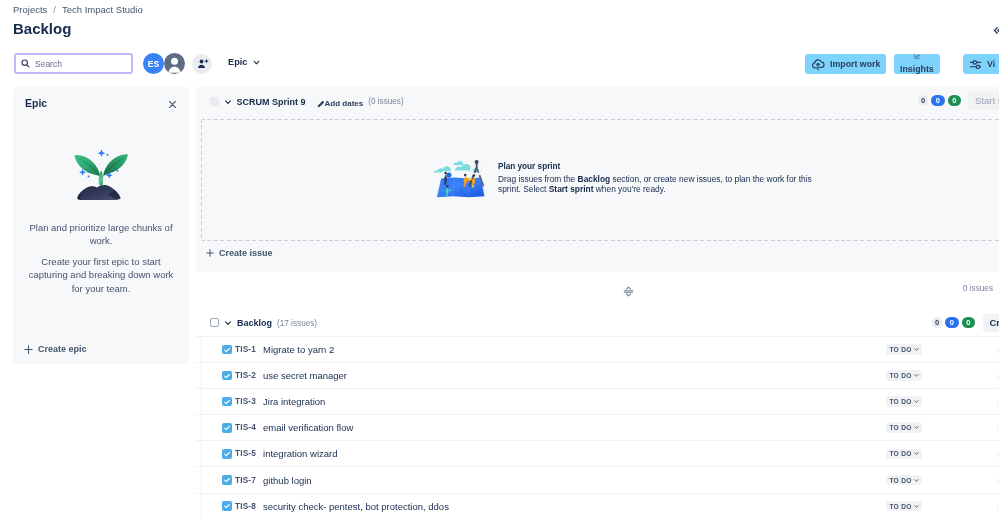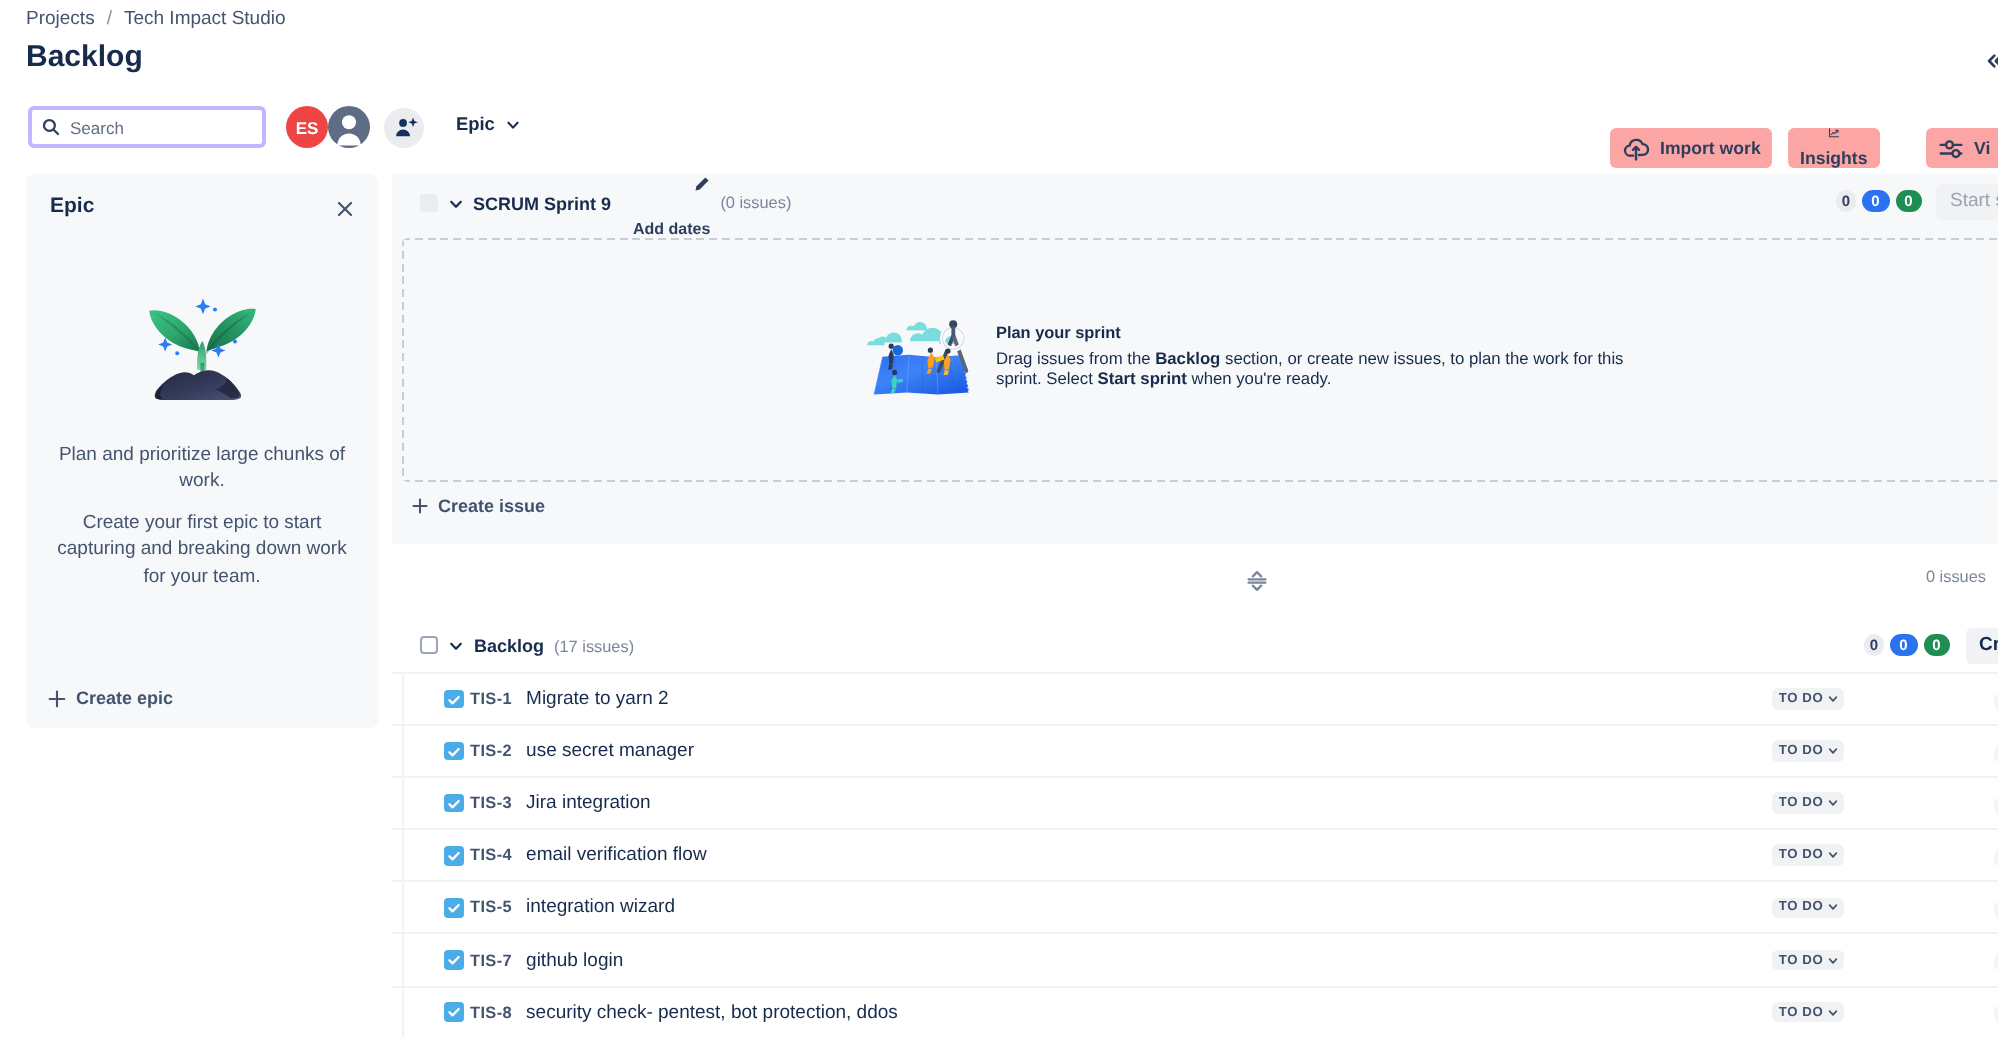--- a/index.html
+++ b/index.html
@@ -37,35 +37,35 @@
     border: 2px solid #c4b5fd; border-radius: 3px; background: #fff;
     display: flex; align-items: center; padding: 0 5px; gap: 5px;
   }
   .search-box .placeholder { color:#626F86; font-size: 8.5px; }
   .avatar-group { position: absolute; left: 143px; top: 0; display:flex; align-items:center; }
   .avatar {
     width: 21px; height: 21px; border-radius: 50%;
     display: flex; align-items:center; justify-content:center;
     font-size: 8.5px; font-weight: 700; color: #fff;
   }
-  .avatar.a1 { background:#ef4444; }
+  .avatar.a1 { background:#3b82f6; }
   .avatar.a2 { background:#5E6C84; margin-left:0px; }
   .add-people {
     width: 20px; height: 20px; border-radius: 50%; background:#EBECF0;
     display:flex; align-items:center; justify-content:center; margin-left: 7px;
   }
   .epic-filter {
     position: absolute; left: 228px; top: 4px;
     display:flex; align-items:center; gap: 6px;
     font-size: 9.2px; font-weight:600; color:#172B4D; cursor:pointer;
   }
   .tb-btn {
-    position:absolute; top: 1px; height: 20px; background:#fca5a5;
+    position:absolute; top: 1px; height: 20px; background:#7dd3fc;
     border-radius: 3px; display:flex; align-items:center; gap:5px;
-    padding: 0 6px; font-size: 8.8px; font-weight:700; color:#2C3E5D; cursor:pointer;margin-top:10px;
+    padding: 0 6px; font-size: 8.8px; font-weight:700; color:#2C3E5D; cursor:pointer;
   }
   #btn-import { left:805px; }
   #btn-insights { left:894px;flex-direction:column; }
   #btn-view { left:963px; }
 
   .collapse-icon { position:absolute; left:993px; top:26px; width:9px; height:9px; overflow:hidden; display:flex; align-items:center; }
 
   
   .main { position:absolute; left:0; top:81px; width:999px; height:451px; }
 
@@ -112,21 +112,21 @@
   .badge.green { background:#1E8E52; }
   .head-right { position:absolute; left:722px; top:0px; display:flex; align-items:center; gap:7px; height:27px; }
   .backlog-head .head-right { left:736px; gap:7.5px; height:25px; }
 
   
   .sprint-wrap {
     position:absolute; left:0px; top:6px; width:803px; height:185px;
     background:#F7F8F9;
   }
   .sprint-head { position:relative; height:27px; display:flex; align-items:center; padding-left:14px; gap:5px; }
-  .add-dates { display:flex; align-items:flex-end; gap:14px; font-size:8px; font-weight:700; color:#2C3E5D; cursor:pointer; margin-left:6px; margin-top:3px;flex-direction:column; }
+  .add-dates { display:flex; align-items:flex-end; gap:0; font-size:8px; font-weight:700; color:#2C3E5D; cursor:pointer; margin-left:6px; margin-top:3px; }
   .start-sprint-btn {
     height:18px; padding:0 7px; background:#F1F2F4; color:#9AA3B2;
     border-radius:3px; display:flex; align-items:center; font-size:9.5px; font-weight:500; cursor:pointer; white-space:nowrap;
   }
   .sprint-dropzone {
     position:absolute; left:5px; top:32px; width: 830px; height:122px;
     background:
       repeating-linear-gradient(90deg, #C9CEd6 0 4px, transparent 4px 6.4px) 0 0/100% 1px no-repeat,
       repeating-linear-gradient(90deg, #C9CEd6 0 4px, transparent 4px 6.4px) 0 100%/100% 1px no-repeat,
       repeating-linear-gradient(180deg, #C9CEd6 0 4px, transparent 4px 6.4px) 0 0/1px 100% no-repeat,

